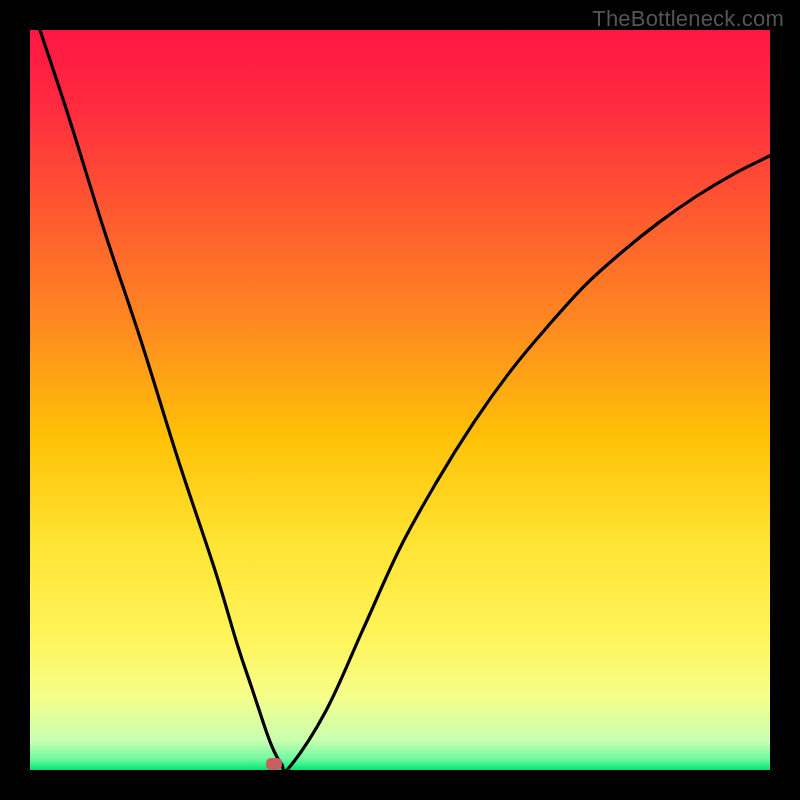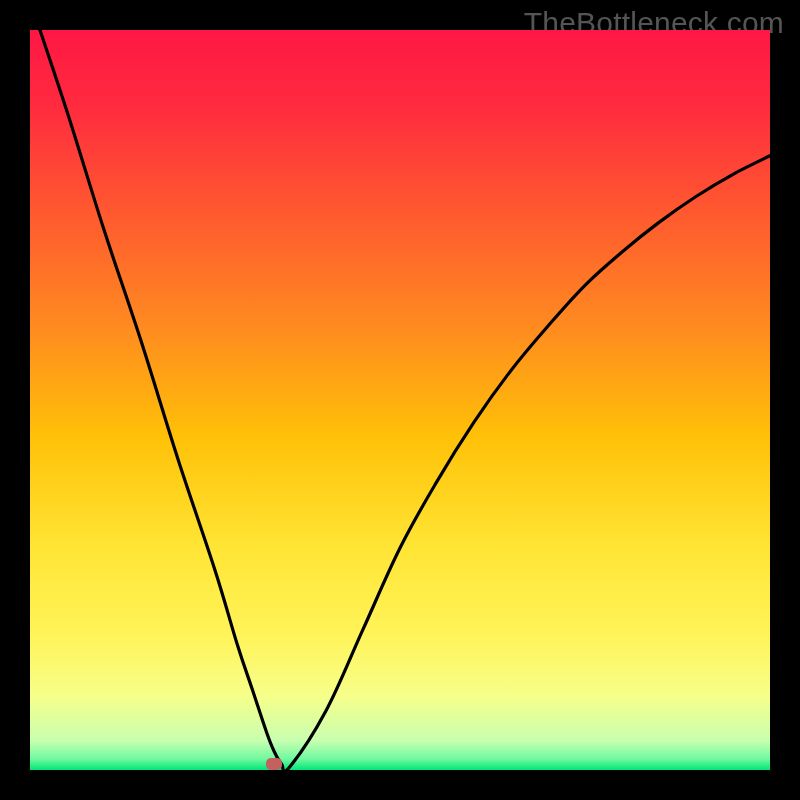--- a/index.html
+++ b/index.html
@@ -26,21 +26,21 @@
   }
   .gradient-bg {
     position: absolute;
     inset: 0;
   }
   .watermark {
     position: absolute;
     top: 6px;
     right: 16px;
     color: #555;
-    font-size: 30px;
+    font-size: 22px;
     font-weight: 400;
     letter-spacing: 0.2px;
   }
   .marker {
     position: absolute;
     width: 16px;
     height: 12px;
     border-radius: 5px;
     transform: translate(-50%, -50%);
   }

